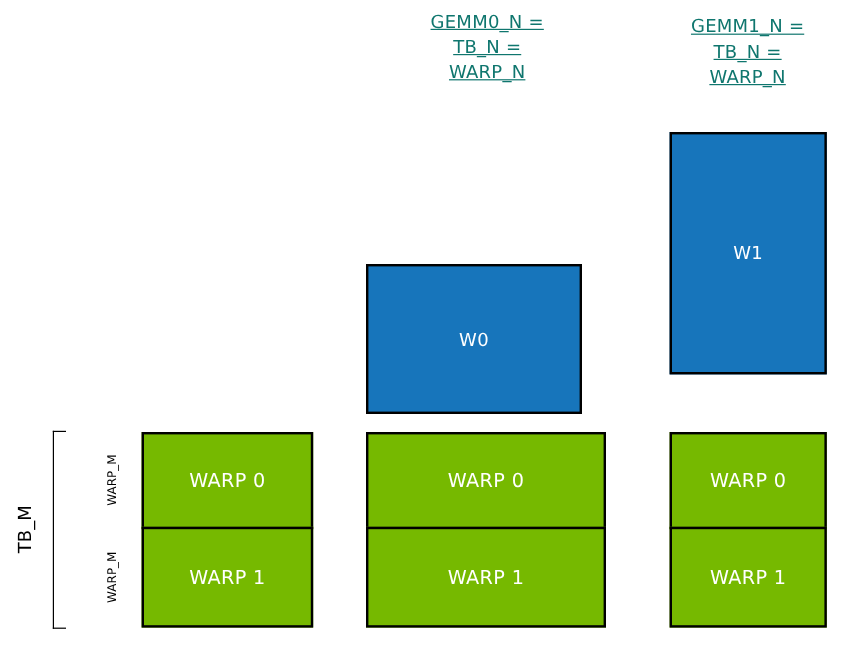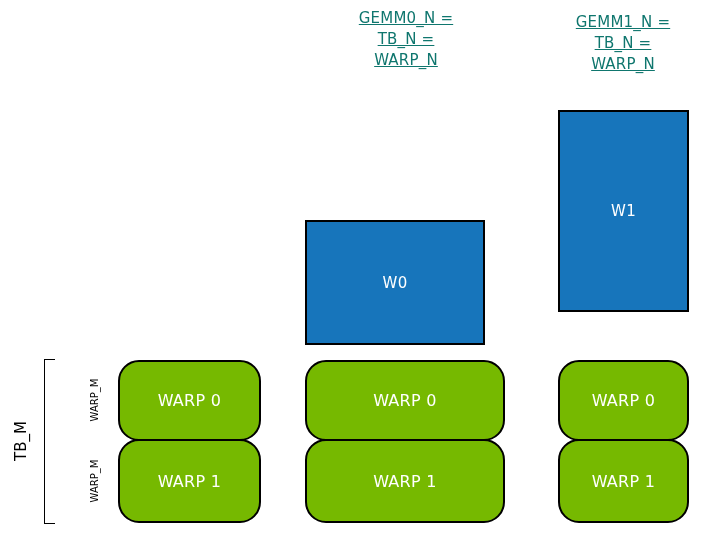--- a/index.html
+++ b/index.html
@@ -26,21 +26,21 @@
 
   .box {
     position: absolute;
     border: 2px solid #000000;
     display: flex;
     align-items: center;
     justify-content: center;
     color: #ffffff;
   }
   .box.blue  { background: #1775bb; font-size: 15px; }
-  .box.green { background: #76b900; font-size: 16px; border-radius: 21px; }
+  .box.green { background: #76b900; font-size: 16px; }
   .box span { letter-spacing: 0.3px; }
 
   .vlabel {
     position: absolute;
     transform: translate(-50%, -50%) rotate(-90deg);
     white-space: nowrap;
     color: #000000;
   }
   .vlabel.tbm   { font-size: 15px; }
   .vlabel.warpm { font-size: 10px; }

